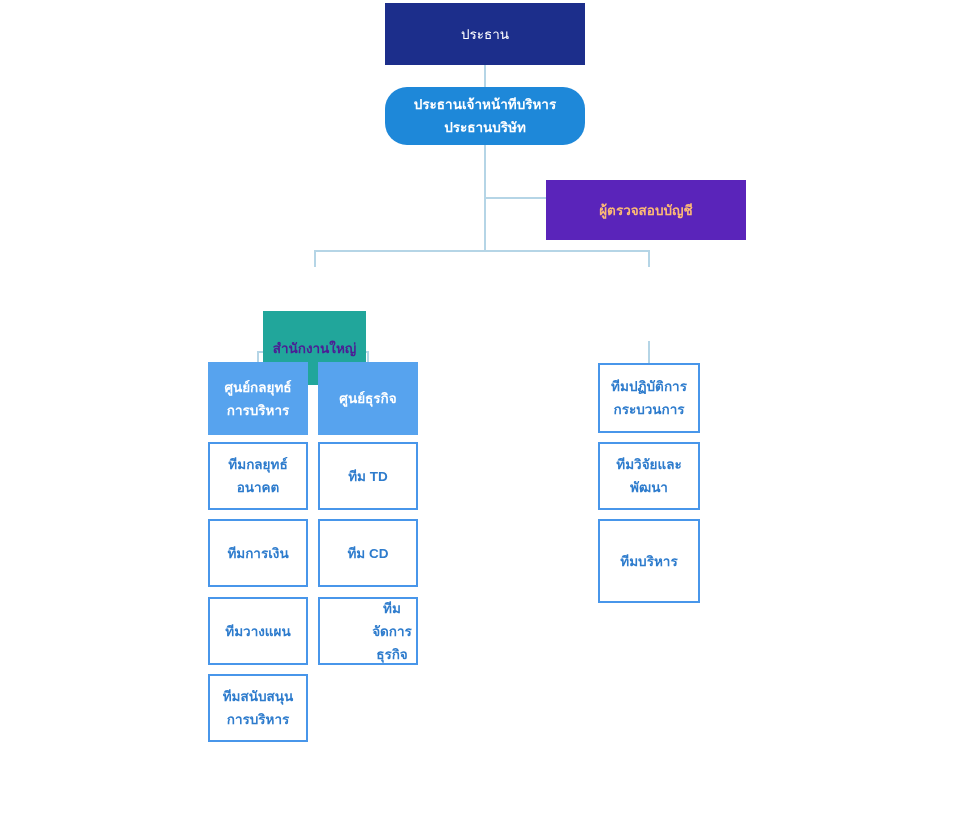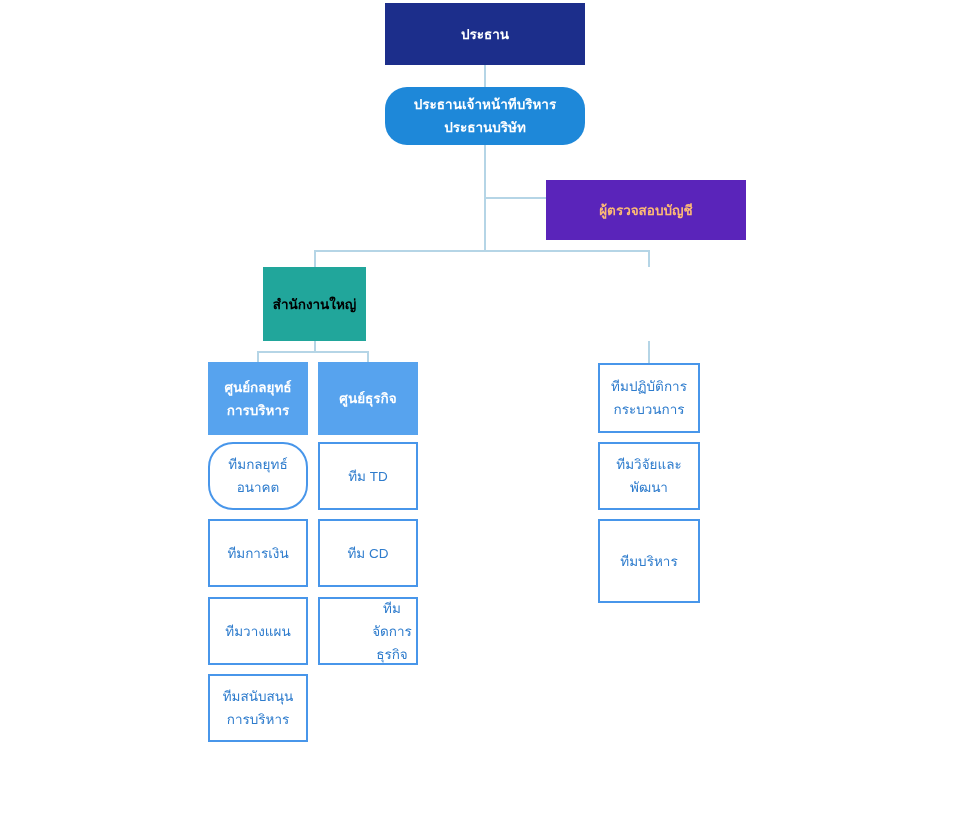--- a/index.html
+++ b/index.html
@@ -30,48 +30,49 @@
     line-height: 23px;
   }
   .node .lbl {
     white-space: pre-line;
     display: block;
     width: 100%;
   }
   .node--navy {
     background: var(--navy, #1c2e8b);
     color: #ffffff;
-    font-weight: 700;
+    font-weight: 400;
   }
   .node--bright-blue {
     background: var(--bright-blue, #1e88d9);
     color: #ffffff;
     font-weight: 700;
   }
   .node--purple {
     background: var(--purple, #5a24ba);
     color: #fdba74;
     font-weight: 700;
     margin-top: 12px;
   }
   .node--teal {
     background: var(--teal, #21a69b);
-    color: #000000;
+    color: #4c1d95;
     font-weight: 700;
+    margin-top: 44px;
   }
   .node--light-blue {
     background: var(--light-blue, #57a3ee);
     color: #ffffff;
     font-weight: 700;
   }
   .node--outline {
     background: #ffffff;
     border: 2px solid var(--outline-border, #4896ea);
     color: var(--outline-text, #2e7ccd);
-    font-weight: 400;
+    font-weight: 700;
   }
 </style>
 </head>
 <body>
 
 <div class="canvas">
 
   <div class="conn" style="left:484px; top:65px; width:2px; height:22px;"></div>
   <div class="conn" style="left:484px; top:145px; width:2px; height:107px;"></div>
   <div class="conn" style="left:485px; top:197px; width:61px; height:2px;"></div>
@@ -102,21 +103,21 @@
   </div>
 
   <div class="node node--light-blue" style="left:208px; top:362px; width:100px; height:73px;">
     <span class="lbl">ศูนย์กลยุทธ์
 การบริหาร</span>
   </div>
   <div class="node node--light-blue" style="left:318px; top:362px; width:100px; height:73px;">
     <span class="lbl">ศูนย์ธุรกิจ</span>
   </div>
 
-  <div class="node node--outline" style="left:208px; top:442px; width:100px; height:68px;border-radius:25px;">
+  <div class="node node--outline" style="left:208px; top:442px; width:100px; height:68px;">
     <span class="lbl">ทีมกลยุทธ์
 อนาคต</span>
   </div>
   <div class="node node--outline" style="left:208px; top:519px; width:100px; height:68px;">
     <span class="lbl">ทีมการเงิน</span>
   </div>
   <div class="node node--outline" style="left:208px; top:597px; width:100px; height:68px;">
     <span class="lbl">ทีมวางแผน</span>
   </div>
   <div class="node node--outline" style="left:208px; top:674px; width:100px; height:68px;">

